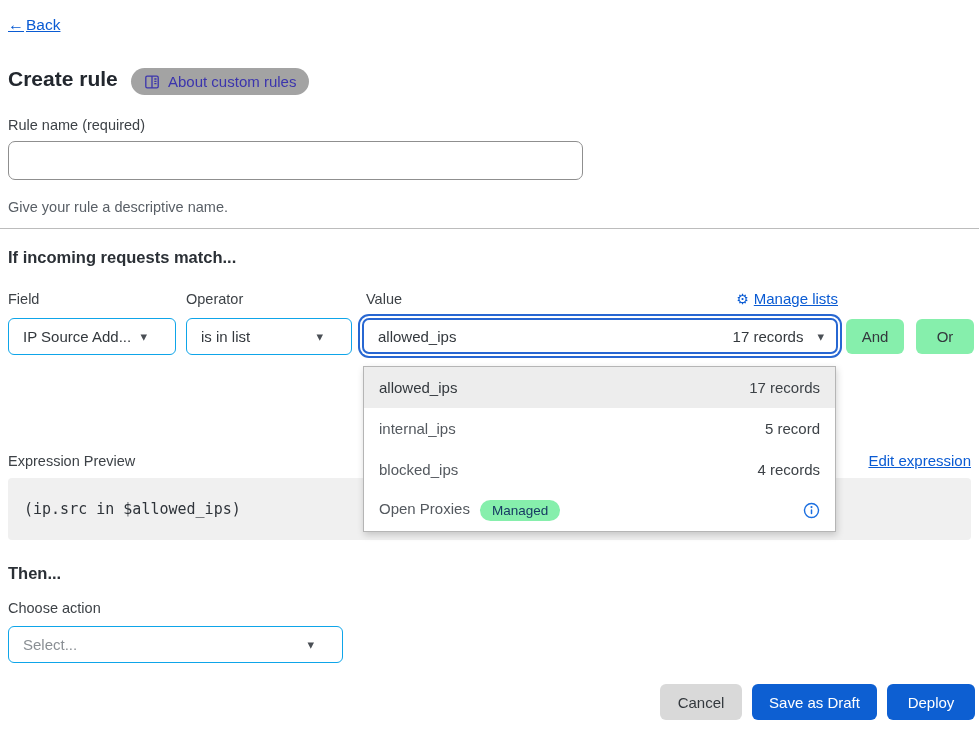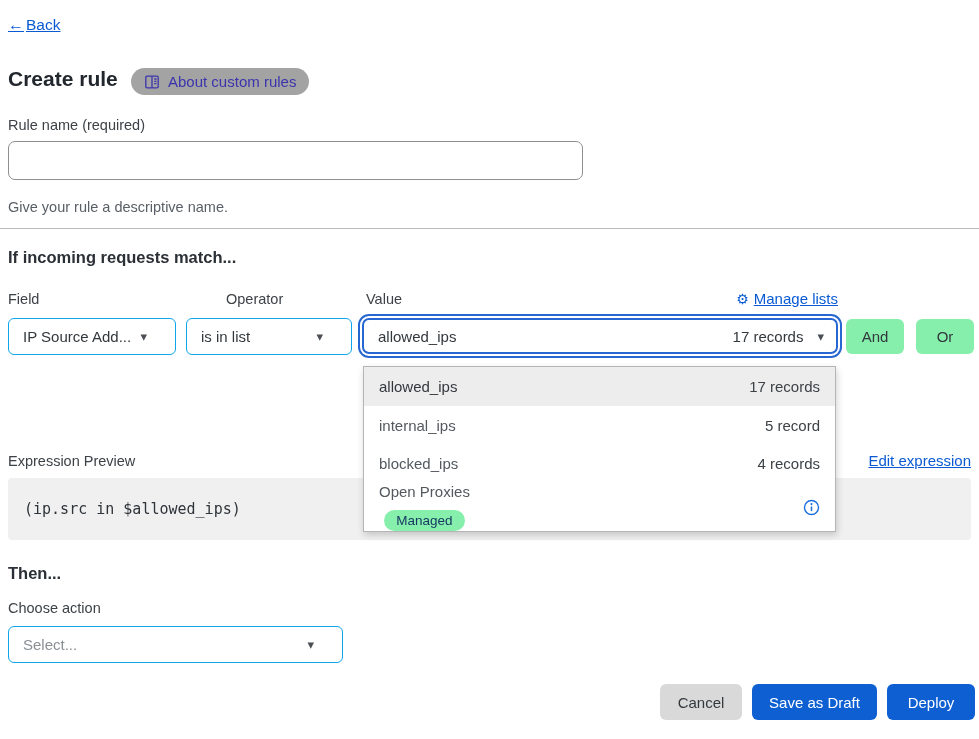--- a/index.html
+++ b/index.html
@@ -28,21 +28,21 @@
     font-family:"Liberation Sans", sans-serif; }
   .rule-name-helper { position:absolute; left:8px; top:187px; font-size:14.5px; color:#595f66;margin-top:12px; }
 
   .divider { position:absolute; left:0; right:0; top:228px; height:1px; background:#bcbcbc; }
 
   .section-h { position:absolute; left:8px; font-size:16.5px; font-weight:700; color:#2b3036; }
   .match-h { top:248px; }
 
   .col-label { position:absolute; top:291px; }
   .field-label { left:8px; }
-  .operator-label { left:186px;margin-left:40px; }
+  .operator-label { left:186px; }
   .value-label { left:366px; }
   .manage-lists { position:absolute; top:290px; right:141px; font-size:15px; cursor:pointer; }
   .gear { font-size:14px; text-decoration:none; }
 
   .select { position:absolute; top:318px; height:37px; border:1px solid #0ea5e9; border-radius:6px;
     background:#fff; display:flex; align-items:center; justify-content:space-between;
     padding:0 28px 0 14px; font-size:15px; color:#33383d; cursor:pointer; }
   .chev { color:#4a4f55; font-size:13px; line-height:1; }
   .field-select { left:8px; width:168px; }
   .operator-select { left:186px; width:166px; }
@@ -57,21 +57,21 @@
   .and-btn { left:846px; width:58px; }
   .or-btn { left:916px; width:58px; }
 
   
   .dropdown { position:absolute; left:363px; top:366px; width:473px; height:166px; background:#fff;
     border:1px solid #b5b5b5; box-shadow:1px 3px 7px rgba(0,0,0,.18); z-index:10; display:flex; flex-direction:column; }
   .opt { flex:1; display:flex; align-items:center; justify-content:space-between; padding:0 15px;
     font-size:15px; color:#54595f; cursor:pointer; }
   .opt.highlight { background:#ededed; color:#33383d; }
   .opt .records { color:#3d4247; }
-  .opt-left { display:flex; align-items:center; gap:10px;flex-direction:column; }
+  .opt-left { display:flex; align-items:flex-start; gap:10px; }
   .managed-badge { background:#86efac; color:#173a63; font-size:13.5px; padding:3px 12px; border-radius:12px; }
 
   
   .expr-label { position:absolute; left:8px; top:453px; }
   .edit-expr { position:absolute; right:8px; top:452px; font-size:15px; }
   .expr-box { position:absolute; left:8px; right:8px; top:478px; height:62px; background:#f0f0f0; border-radius:4px; }
   .expr-code { position:absolute; left:16px; top:22px; font-family:"DejaVu Sans Mono", monospace;
     font-size:15px; color:#2f343a; }
 
   

